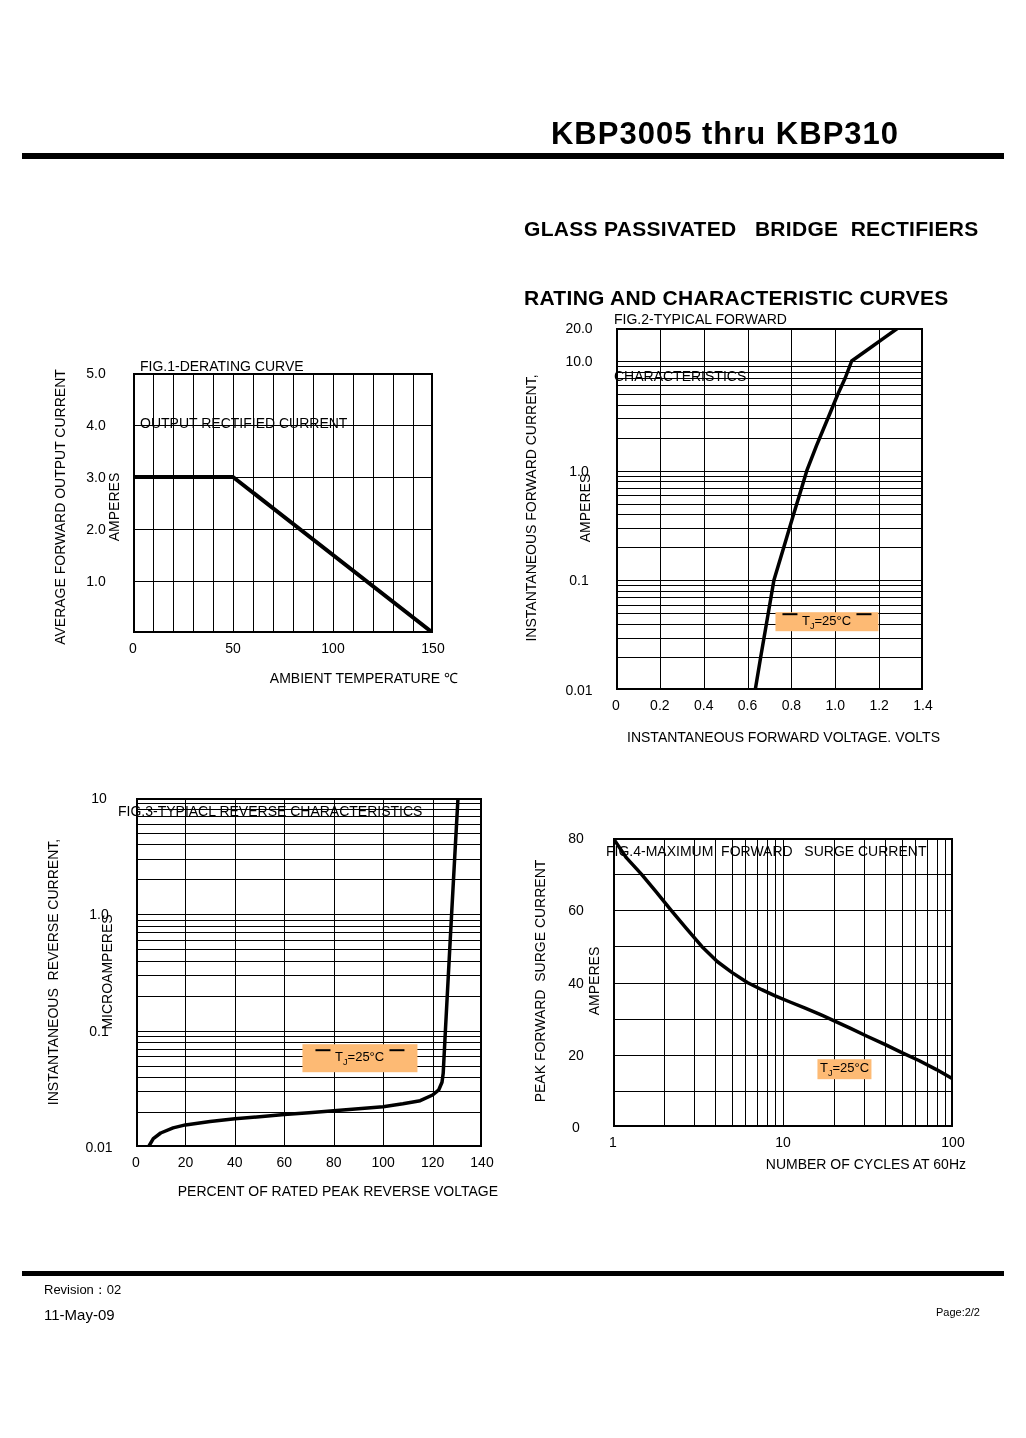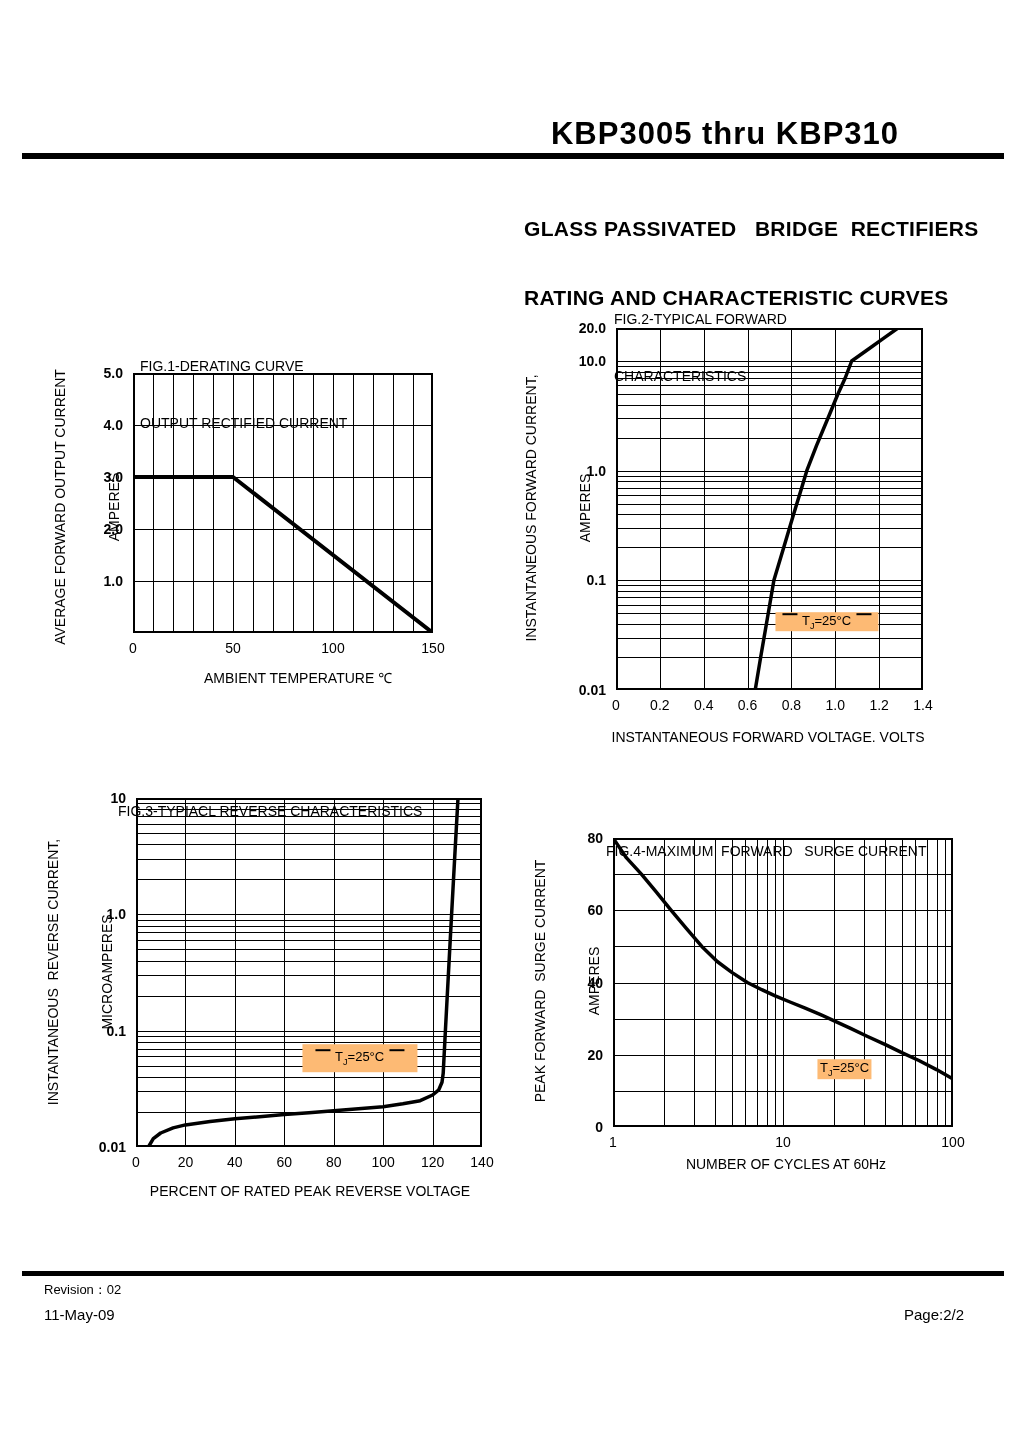--- a/index.html
+++ b/index.html
@@ -14,47 +14,47 @@
   .rule-bottom{top:1271px;height:5px;}
   .subtitle{position:absolute;left:524px;top:171px;font-size:21px;font-weight:bold;
             line-height:23px;white-space:pre;letter-spacing:0.3px;}
 
   .fig-title{position:absolute;text-align:left;font-size:14px;line-height:19px;white-space:pre;}
   .fig1-title{left:140px;top:319px;width:304px;}
   .fig2-title{left:614px;top:272px;width:307px;}
   .fig3-title{left:118px;top:764px;width:400px;}
   .fig4-title{left:606px;top:804px;width:360px;}
 
-  .xlabel{position:absolute;text-align:center;font-size:14px;white-space:pre;}
+  .xlabel{position:absolute;text-align:right;font-size:14px;white-space:pre;}
   .fig1-xlabel{left:138px;top:668px;width:320px;}
   .fig2-xlabel{left:596px;top:729px;width:344px;}
   .fig3-xlabel{left:122px;top:1183px;width:376px;}
   .fig4-xlabel{left:606px;top:1156px;width:360px;}
 
   .ylabel{position:absolute;text-align:center;font-size:14px;line-height:18px;white-space:pre;
           transform:translate(-50%,-50%) rotate(-90deg);}
   .fig1-ylabel{left:87px;top:507px;}
   .fig2-ylabel{left:558px;top:508px;}
   .fig3-ylabel{left:80px;top:972px;}
   .fig4-ylabel{left:567px;top:981px;}
 
   .plot{position:absolute;}
   .tick{position:absolute;font-size:14px;white-space:nowrap;}
   .tick-x{transform:translateX(-50%);}
-  .tick-y{transform:translateY(-50%);width:54px;text-align:right;font-weight:bold;}
+  .tick-y{transform:translateY(-50%);width:54px;text-align:center;}
 
   .annot{position:absolute;display:flex;background:#fdba74;font-size:13px;
          transform:translate(-50%,-50%);padding:1px 2px;white-space:nowrap;}
   .annot .dash{width:15px;height:0;border-top:2px solid #000;margin:0 5px;}
   .annot.box{padding:5px 8px;}
   .annot sub{font-size:9px;}
 
   .footer-revision{position:absolute;left:44px;top:1281px;font-size:13px;white-space:pre;}
   .footer-date{position:absolute;left:44px;top:1306px;font-size:15px;}
-  .footer-page{position:absolute;right:62px;top:1306px;font-size:15px;}
+  .footer-page{position:absolute;right:46px;top:1306px;font-size:11px;}
 </style>
 </head>
 <body>
 
 <div id="page">
 
   <div class="main-title">KBP3005 thru KBP310</div>
   <div class="rule rule-top"></div>
   <div class="subtitle">
     <div>GLASS PASSIVATED   BRIDGE  RECTIFIERS</div>

